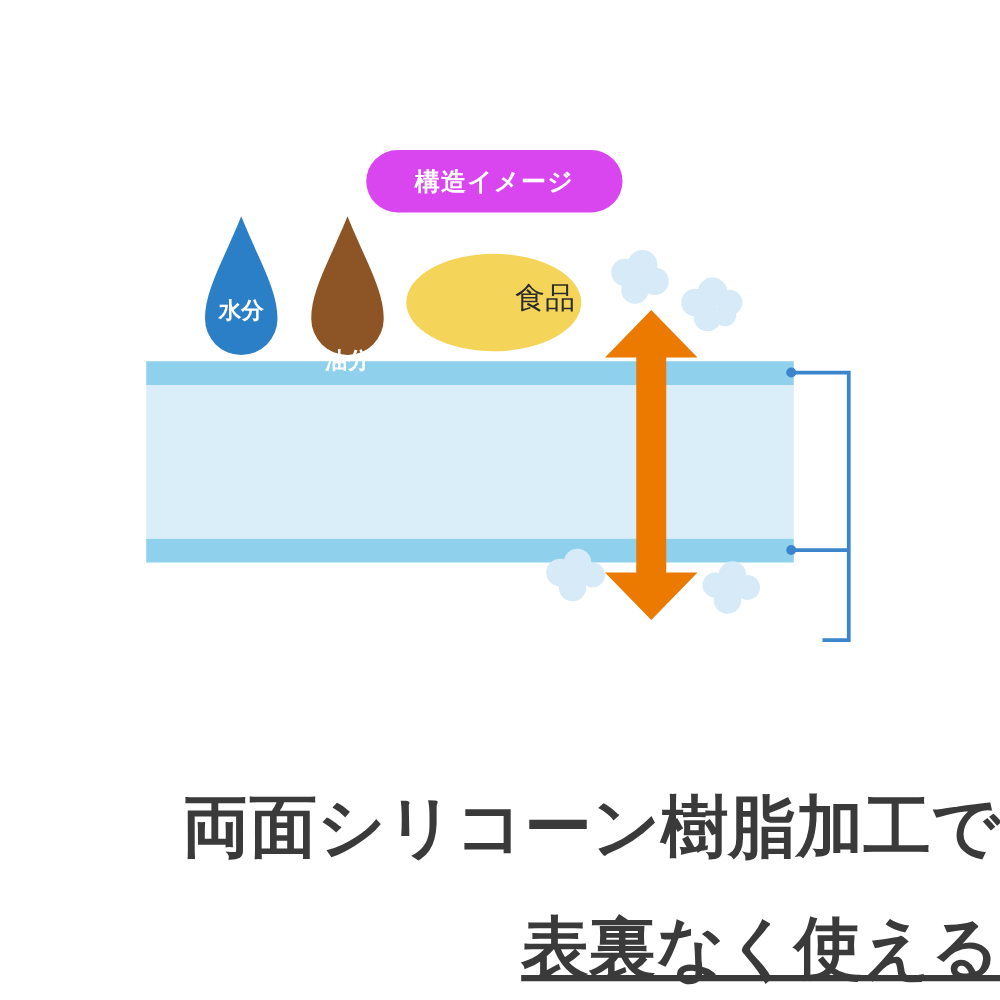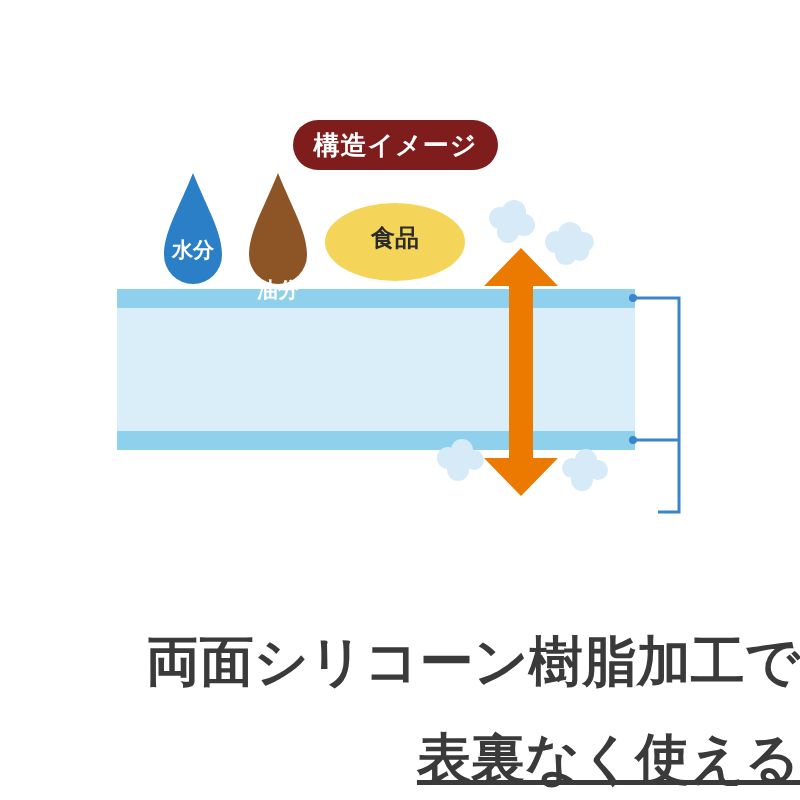--- a/index.html
+++ b/index.html
@@ -2,31 +2,31 @@
 <html><head>
 <meta charset="utf-8">
 <style>
   html, body { margin:0; padding:0; background:#ffffff; }
   body { width:800px; height:800px; position:relative; overflow:hidden;
          font-family:"DejaVu Sans", sans-serif; }
   .abs { position:absolute; }
   #diagram { position:absolute; left:0; top:0; width:800px; height:800px; }
   .pill {
     position:absolute; left:293px; top:120px; width:205px; height:50px;
-    border-radius:25px; background:#7f1d1d; color:#fff;
+    border-radius:25px; background:#d946ef; color:#fff;
     display:flex; align-items:center; justify-content:center;
-    font-size:26px; font-weight:bold; letter-spacing:1px;
+    font-size:20px; font-weight:bold; letter-spacing:1px;
   }
   .drop-label {
-    position:absolute; color:#fff; font-weight:bold; font-size:21px;
+    position:absolute; color:#fff; font-weight:bold; font-size:18px;
     width:70px; text-align:center;
   }
   .food-label {
-    position:absolute; left:330px; top:222px; width:130px; text-align:center;
-    font-size:24px; font-weight:bold; color:#2b2b2b;
+    position:absolute; left:330px; top:222px; width:130px; text-align:right;
+    font-size:24px; font-weight:normal; color:#2b2b2b;
   }
   .silicone-label {
     position:absolute; left:444px; top:498px; font-size:17px; color:#2b2b2b;
     font-weight:bold; letter-spacing:0px;
   }
   .headline {
     position:absolute; left:0; width:800px; text-align:right;
     color:#3a3a3a; font-weight:bold; font-size:54px; line-height:70px;
   }
 </style>

